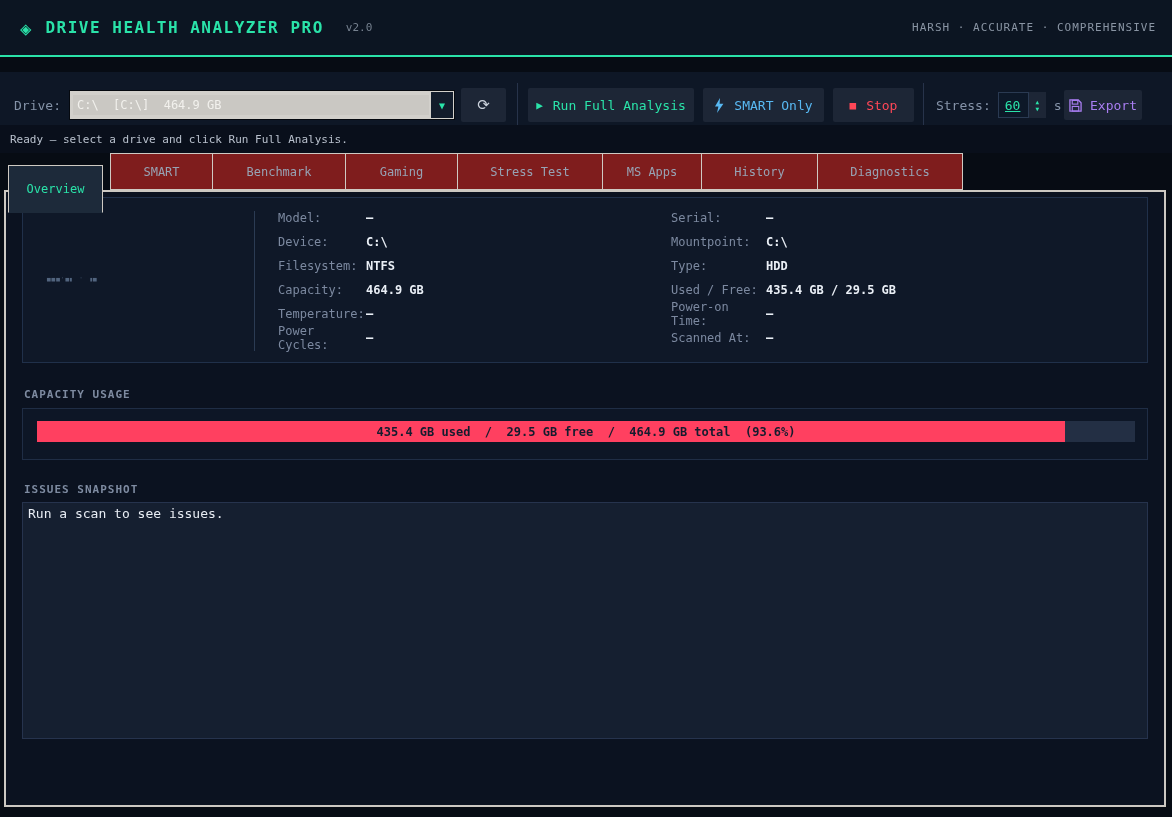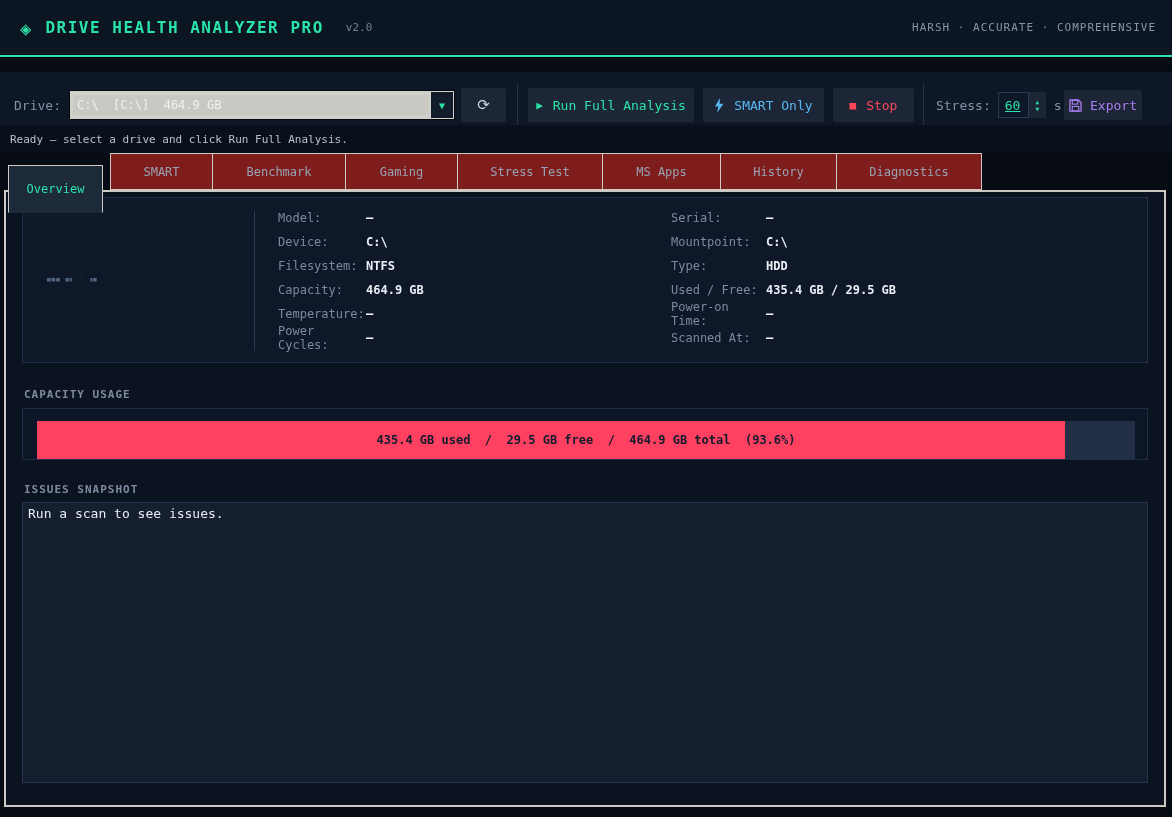--- a/index.html
+++ b/index.html
@@ -93,31 +93,31 @@
   .ivalue { color:#eaeff6; font-weight:bold; white-space:pre; }
   .section-label {
     position:absolute; left:18px; color:#7e8ba1; font-size:11px;
     font-weight:bold; letter-spacing:1px;
   }
   .cap-panel {
     position:absolute; left:16px; top:216px; width:1126px; height:52px;
     background:#0d1626; border:1px solid #1f2d45;
   }
   .cap-track {
-    position:absolute; left:14px; top:12px; width:1098px; height:38px;
+    position:absolute; left:14px; top:12px; width:1098px; height:21px;
     background:#232f44;
   }
   .cap-fill { position:absolute; left:0; top:0; height:100%; background:var(--bar_red,#ff4060); }
   .cap-text {
     position:absolute; left:0; top:0; width:100%; height:100%;
     display:flex; align-items:center; justify-content:center;
     color:#131c2e; font-size:12px; font-weight:bold; white-space:pre;
   }
   .issues-box {
-    position:absolute; left:16px; top:310px; width:1126px; height:281px;
+    position:absolute; left:16px; top:310px; width:1126px; height:237px;
     background:#151f30; border:1px solid #26334d;
   }
   .issues-text { padding:3px 5px; font-size:13px; color:#e8edf4; }
 </style>
 </head>
 <body>
 
 <div class="app">
 
   <div class="header">
@@ -172,21 +172,21 @@
   <div class="statusbar">
     <span class="status-text">Ready — select a drive and click Run Full Analysis.</span>
   </div>
 
   <div class="tabbar">
     <div class="tab selected" style="width:95px;">Overview</div>
     <div class="tab first-unselected" style="width:103px;">SMART</div>
     <div class="tab" style="width:134px;">Benchmark</div>
     <div class="tab" style="width:113px;">Gaming</div>
     <div class="tab" style="width:146px;">Stress Test</div>
-    <div class="tab" style="width:119px;">MS Apps</div>
+    <div class="tab" style="width:100px;">MS Apps</div>
     <div class="tab" style="width:117px;">History</div>
     <div class="tab" style="width:146px;">Diagnostics</div>
   </div>
 
   <div class="content">
 
     <div class="info-panel">
       <span class="drive-art">▄▄▄·▄▖ · ▗▄</span>
       <div class="info-sep"></div>
       <div class="info-grid">

